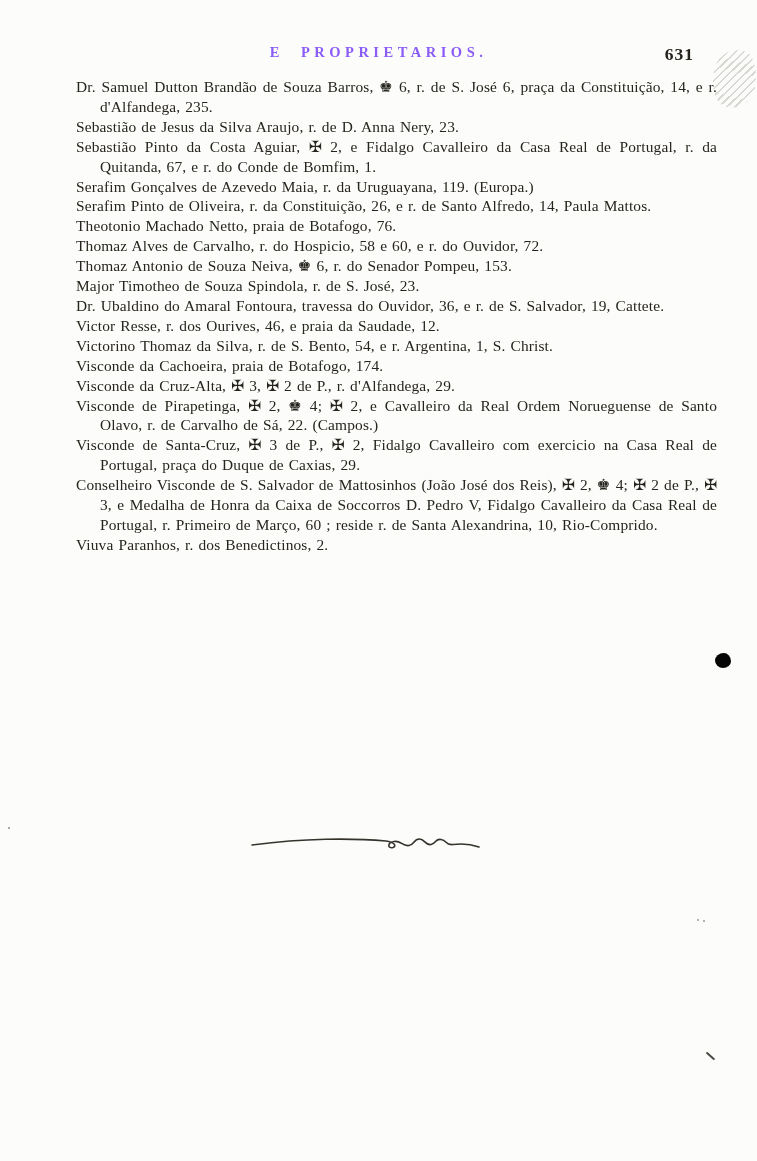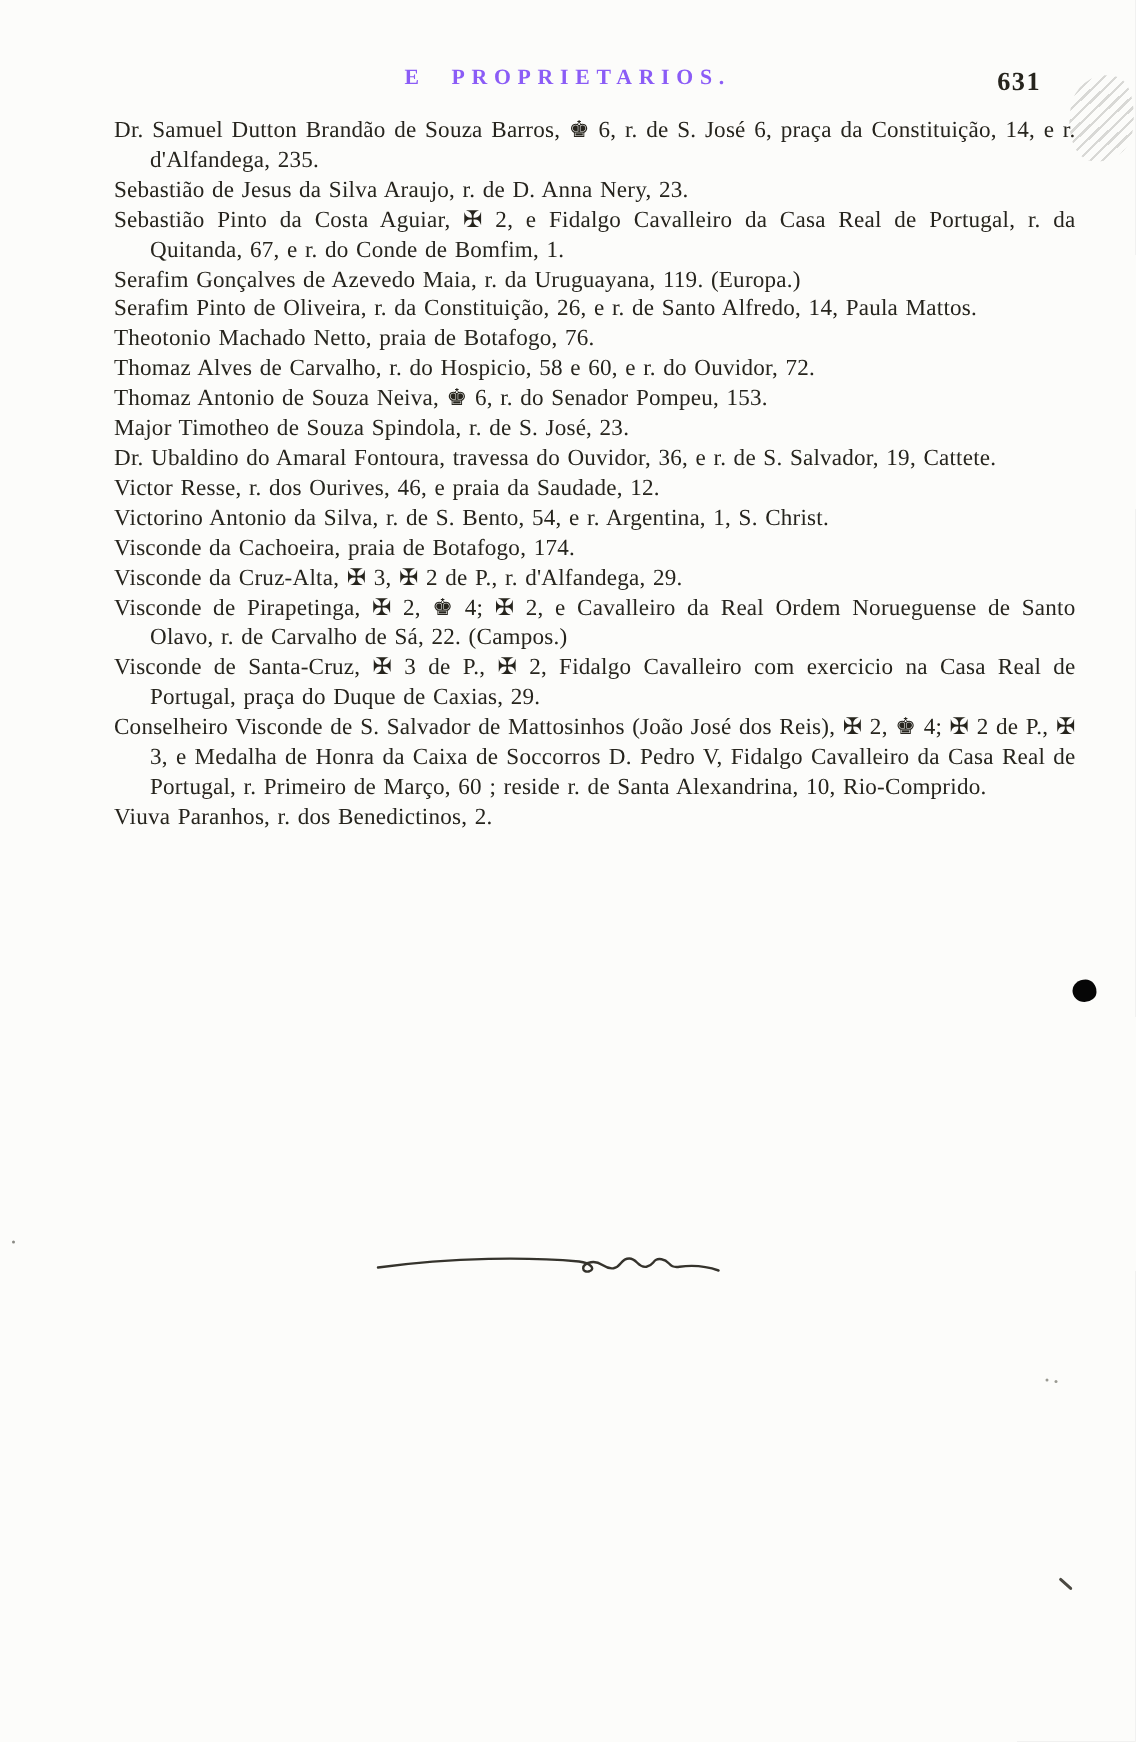--- a/index.html
+++ b/index.html
@@ -127,21 +127,21 @@
     <p class="entry">Sebastião de Jesus da Silva Araujo, r. de D. Anna Nery, 23.</p>
     <p class="entry">Sebastião Pinto da Costa Aguiar, ✠ 2, e Fidalgo Cavalleiro da Casa Real de Portugal, r. da Quitanda, 67, e r. do Conde de Bomfim, 1.</p>
     <p class="entry">Serafim Gonçalves de Azevedo Maia, r. da Uruguayana, 119. (Europa.)</p>
     <p class="entry">Serafim Pinto de Oliveira, r. da Constituição, 26, e r. de Santo Alfredo, 14, Paula Mattos.</p>
     <p class="entry">Theotonio Machado Netto, praia de Botafogo, 76.</p>
     <p class="entry">Thomaz Alves de Carvalho, r. do Hospicio, 58 e 60, e r. do Ouvidor, 72.</p>
     <p class="entry">Thomaz Antonio de Souza Neiva, ♚ 6, r. do Senador Pompeu, 153.</p>
     <p class="entry">Major Timotheo de Souza Spindola, r. de S. José, 23.</p>
     <p class="entry">Dr. Ubaldino do Amaral Fontoura, travessa do Ouvidor, 36, e r. de S. Salvador, 19, Cattete.</p>
     <p class="entry">Victor Resse, r. dos Ourives, 46, e praia da Saudade, 12.</p>
-    <p class="entry">Victorino Antonio da Silva, r. de S. Bento, 54, e r. Argentina, 1, S. Christ.</p>
+    <p class="entry">Victorino Thomaz da Silva, r. de S. Bento, 54, e r. Argentina, 1, S. Christ.</p>
     <p class="entry">Visconde da Cachoeira, praia de Botafogo, 174.</p>
     <p class="entry">Visconde da Cruz-Alta, ✠ 3, ✠ 2 de P., r. d'Alfandega, 29.</p>
     <p class="entry">Visconde de Pirapetinga, ✠ 2, ♚ 4; ✠ 2, e Cavalleiro da Real Ordem Norueguense de Santo Olavo, r. de Carvalho de Sá, 22. (Campos.)</p>
     <p class="entry">Visconde de Santa-Cruz, ✠ 3 de P., ✠ 2, Fidalgo Cavalleiro com exercicio na Casa Real de Portugal, praça do Duque de Caxias, 29.</p>
     <p class="entry">Conselheiro Visconde de S. Salvador de Mattosinhos (João José dos Reis), ✠ 2, ♚ 4; ✠ 2 de P., ✠ 3, e Medalha de Honra da Caixa de Soccorros D. Pedro V, Fidalgo Cavalleiro da Casa Real de Portugal, r. Primeiro de Março, 60 ; reside r. de Santa Alexandrina, 10, Rio-Comprido.</p>
     <p class="entry">Viuva Paranhos, r. dos Benedictinos, 2.</p>
   </main>
 
   <div class="ornament">
     <svg width="235" height="22" viewBox="0 0 235 22" xmlns="http://www.w3.org/2000/svg">

